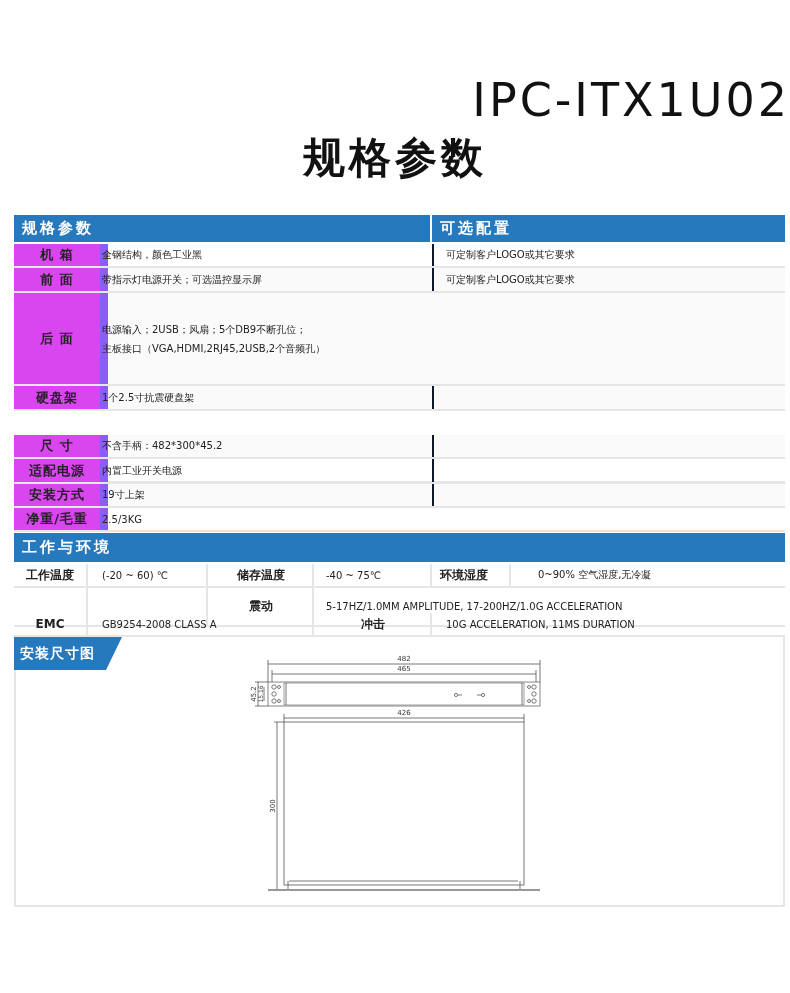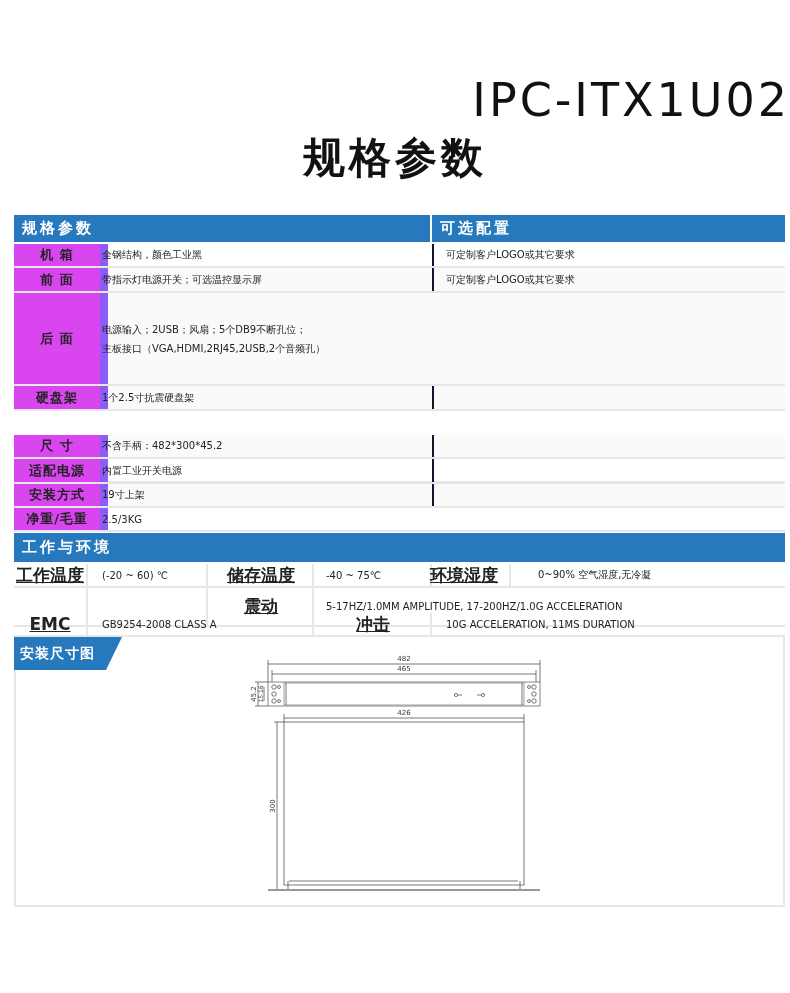--- a/index.html
+++ b/index.html
@@ -23,21 +23,21 @@
 
     .row { position: absolute; left: 0; width: 771px; border-bottom: 2px solid #e6e6e6; }
     .row.alt { background: #fafafa; }
     .cell { position: absolute; top: 0; height: 100%; display: flex; align-items: center; font-size: 10px; color: #222; }
     .lbl { left: 0; width: 94px; background: #d946ef; justify-content: center; font-size: 13px; font-weight: 700; color: #222; border-right: 8px solid #8b5cf6; letter-spacing: 1px; }
     .val { left: 76px; width: 340px; padding-left: 12px; }
     .opt { left: 418px; width: 353px; padding-left: 12px; border-left: 2px solid #0f172a; }
     .multi { flex-direction: column; align-items: flex-start; justify-content: center; line-height: 19px; }
 
     .env-cell { position: absolute; top: 0; height: 100%; display: flex; align-items: center; font-size: 10px; border-right: 2px solid #e6e6e6; }
-    .env-lbl { justify-content: center; font-size: 17px; font-weight: 700; text-decoration: underline; }
+    .env-lbl { justify-content: center; font-size: 12px; font-weight: 700; }
 
     .diag-box { position: absolute; left: 14px; top: 637px; width: 771px; height: 270px; border: 2px solid #e6e6e6; border-top: none; }
     .diag-hdr { position: absolute; left: 14px; top: 637px; width: 108px; height: 33px; }
   </style>
 </head>
 <body>
 
 <div class="title-model">IPC-ITX1U02</div>
 <div class="title-sub">规格参数</div>
 

